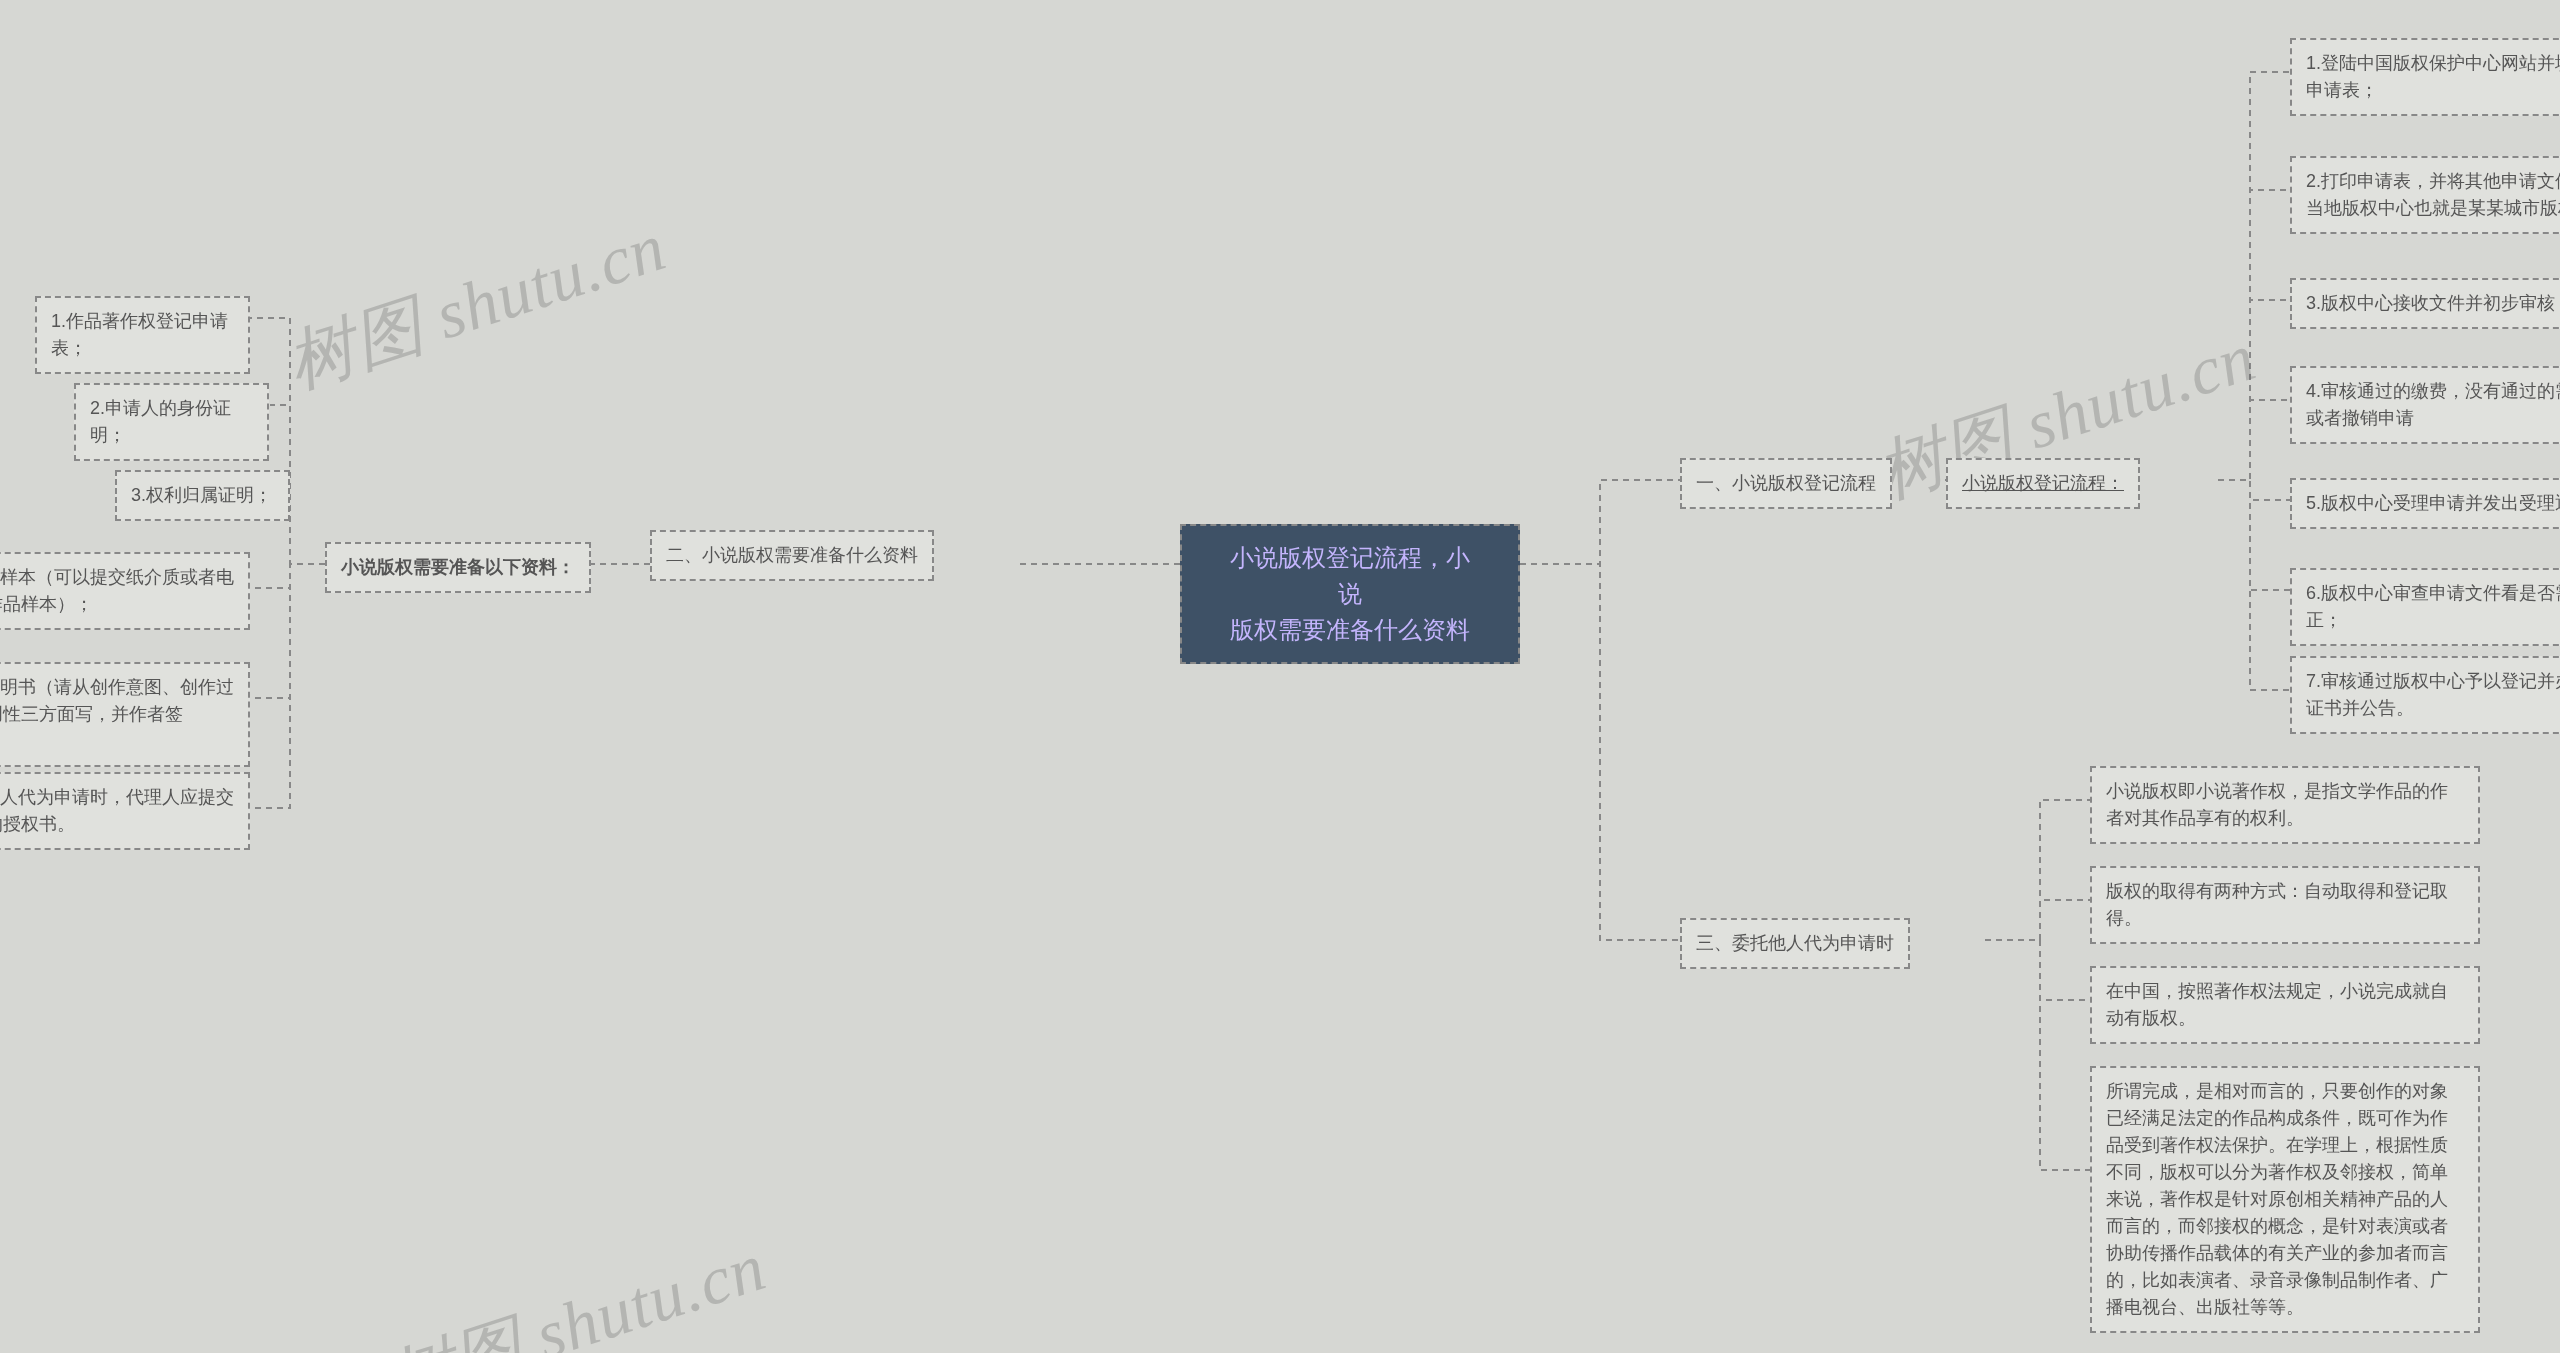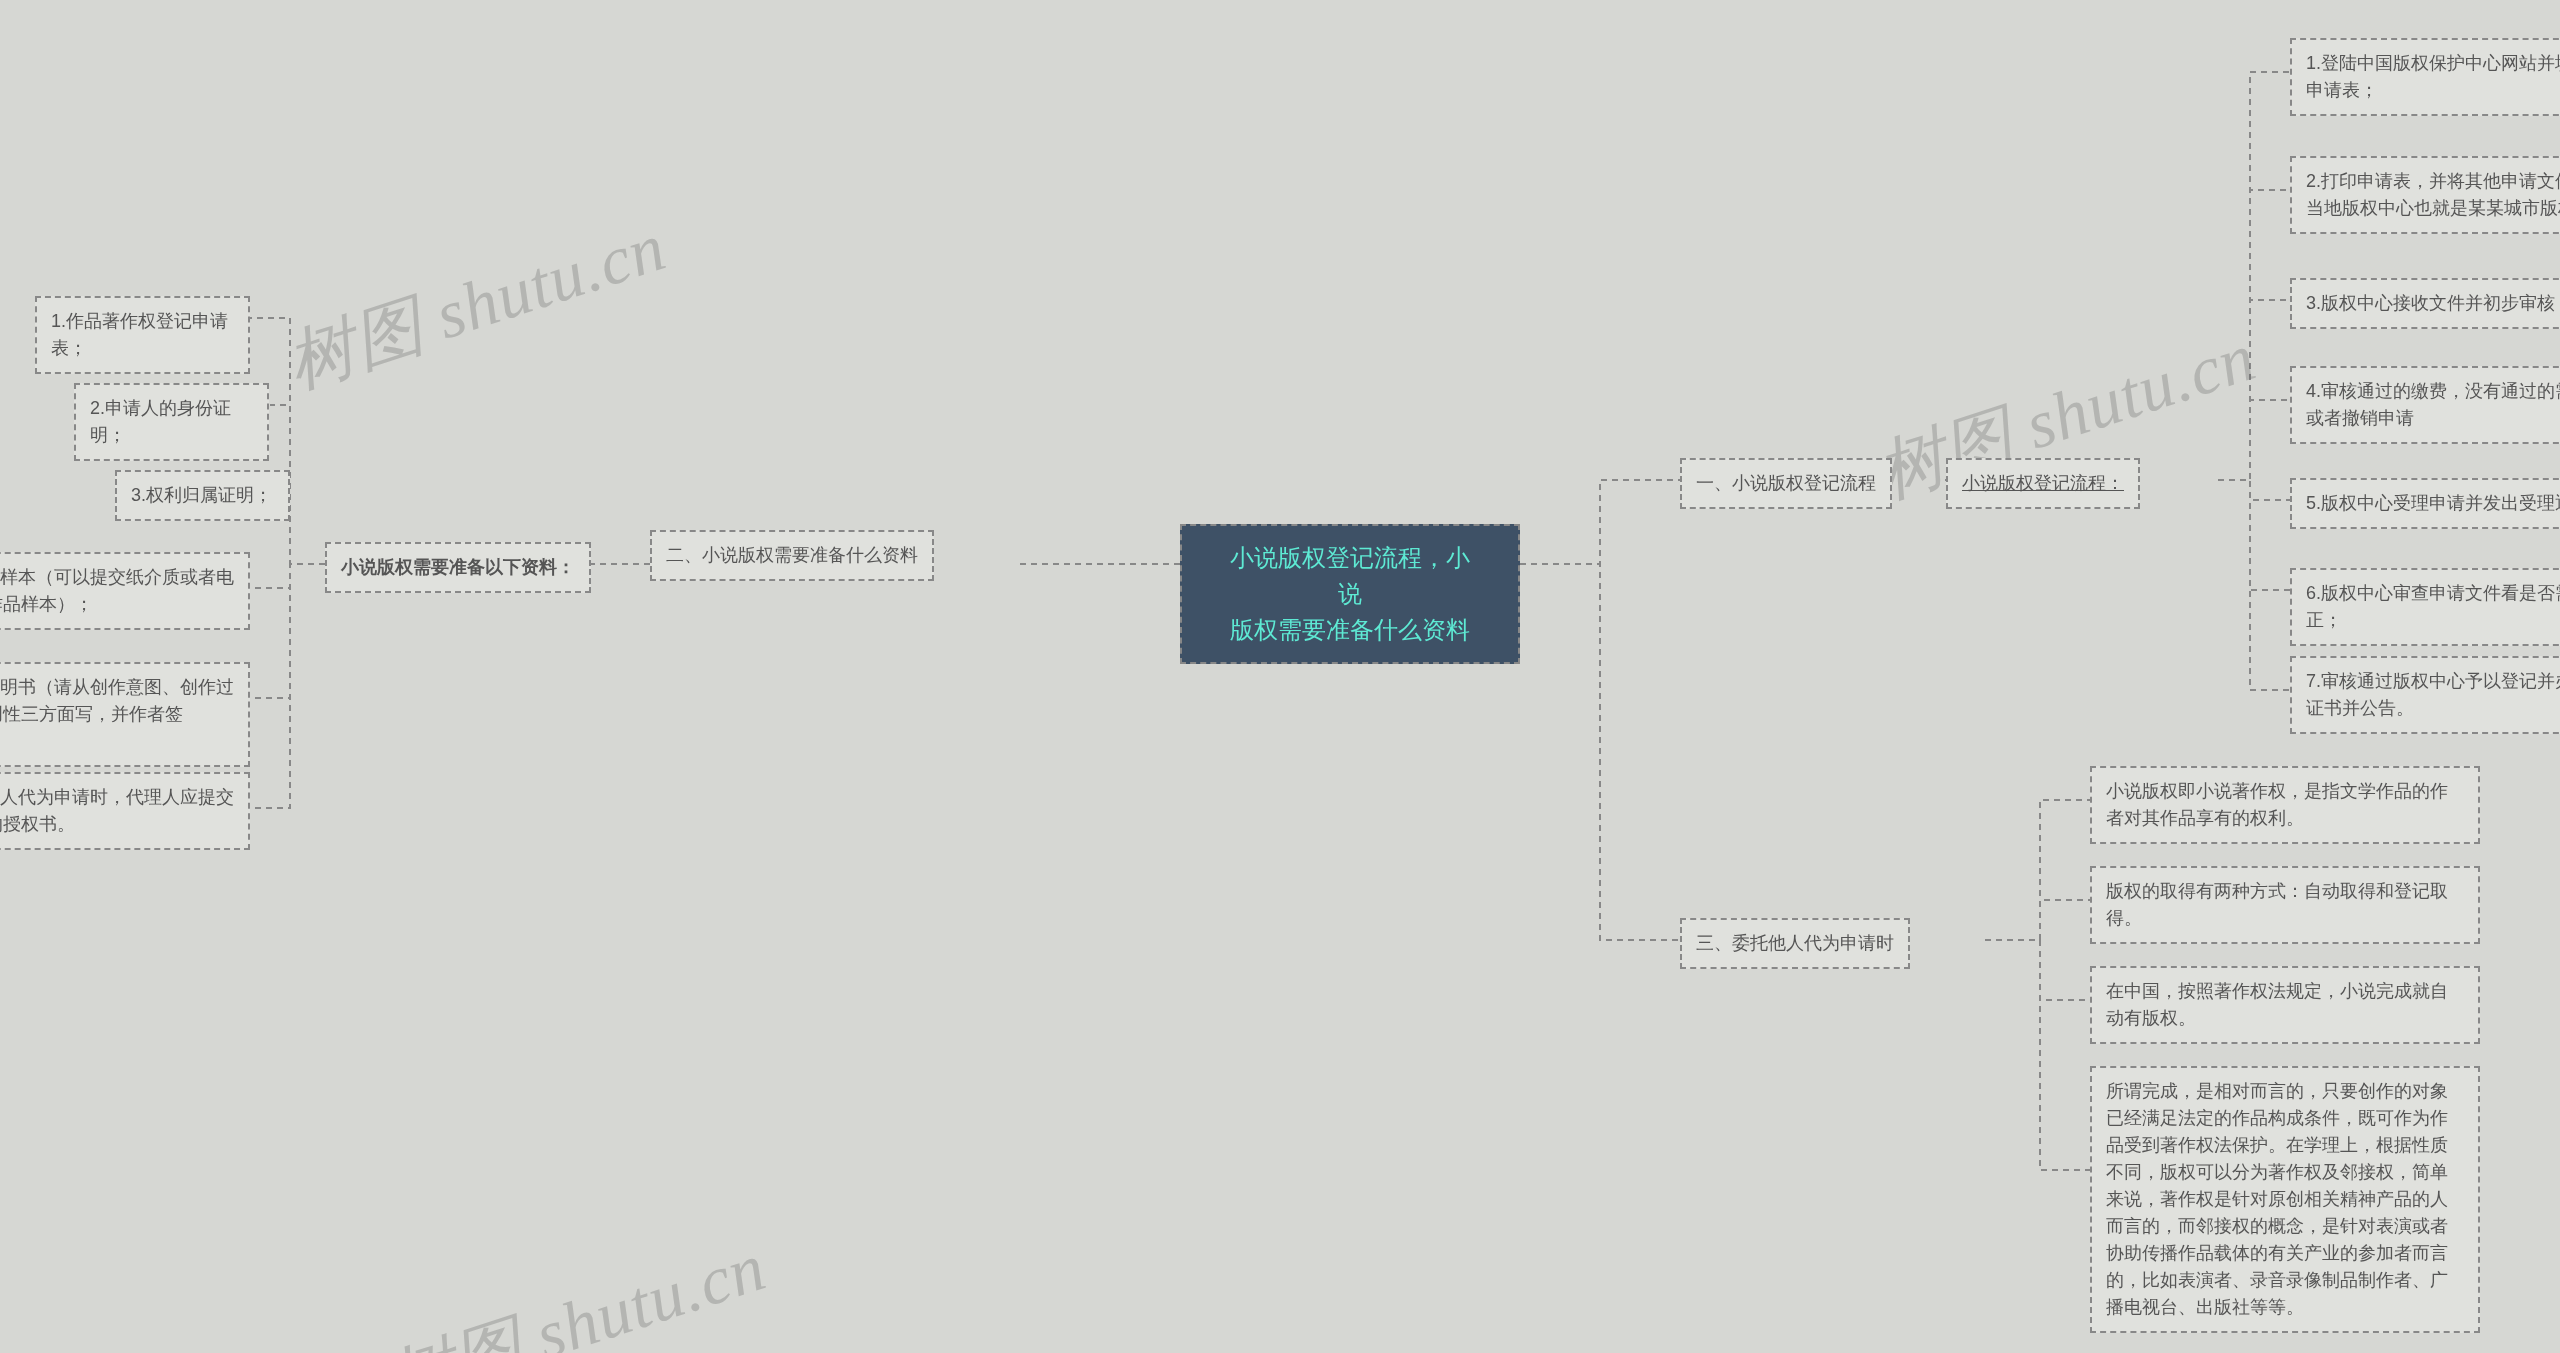--- a/index.html
+++ b/index.html
@@ -17,21 +17,21 @@
     position: absolute;
     border: 2px dashed #888;
     background: #e0e1dd;
     padding: 10px 14px;
     line-height: 1.5;
     color: #555;
   }
   .center-node {
     position: absolute;
     background: #3e5166;
-    color: #5eead4;
+    color: #c4b5fd;
     border: 2px dashed #888;
     padding: 14px 41px;
     font-size: 24px;
     text-align: center;
     line-height: 1.5;
   }
   svg.connectors {
     position: absolute;
     left: 0; top: 0;
     width: 2560px; height: 1353px;

